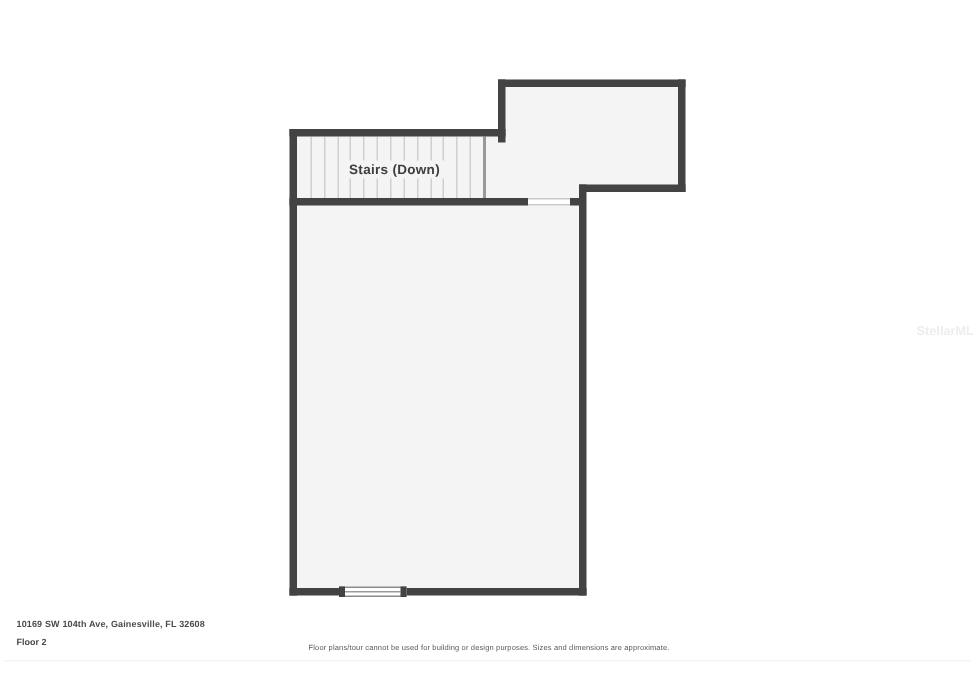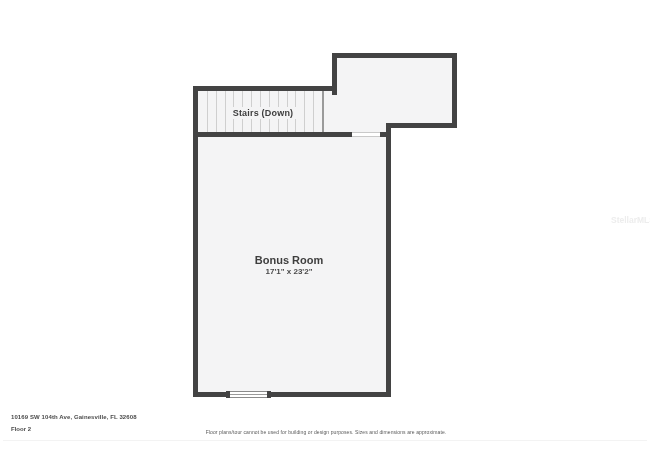--- a/index.html
+++ b/index.html
@@ -95,24 +95,20 @@
 
   <div class="door-opening"></div>
 
   <div class="window">
     <div class="cap left"></div>
     <div class="window-line"></div>
     <div class="cap right"></div>
   </div>
 
   <div class="stairs-label">Stairs (Down)</div>
-  <div class="room-label">
-    <div class="room-name">Bonus Room</div>
-    <div class="room-dims">17'1" x 23'2"</div>
-  </div>
 
   <div class="watermark">StellarMLS</div>
 
   <div class="addr">10169 SW 104th Ave, Gainesville, FL 32608</div>
   <div class="floor-label">Floor 2</div>
   <div class="disclaimer">Floor plans/tour cannot be used for building or design purposes. Sizes and dimensions are approximate.</div>
   <div class="footer-divider"></div>
 
 </div>
 

